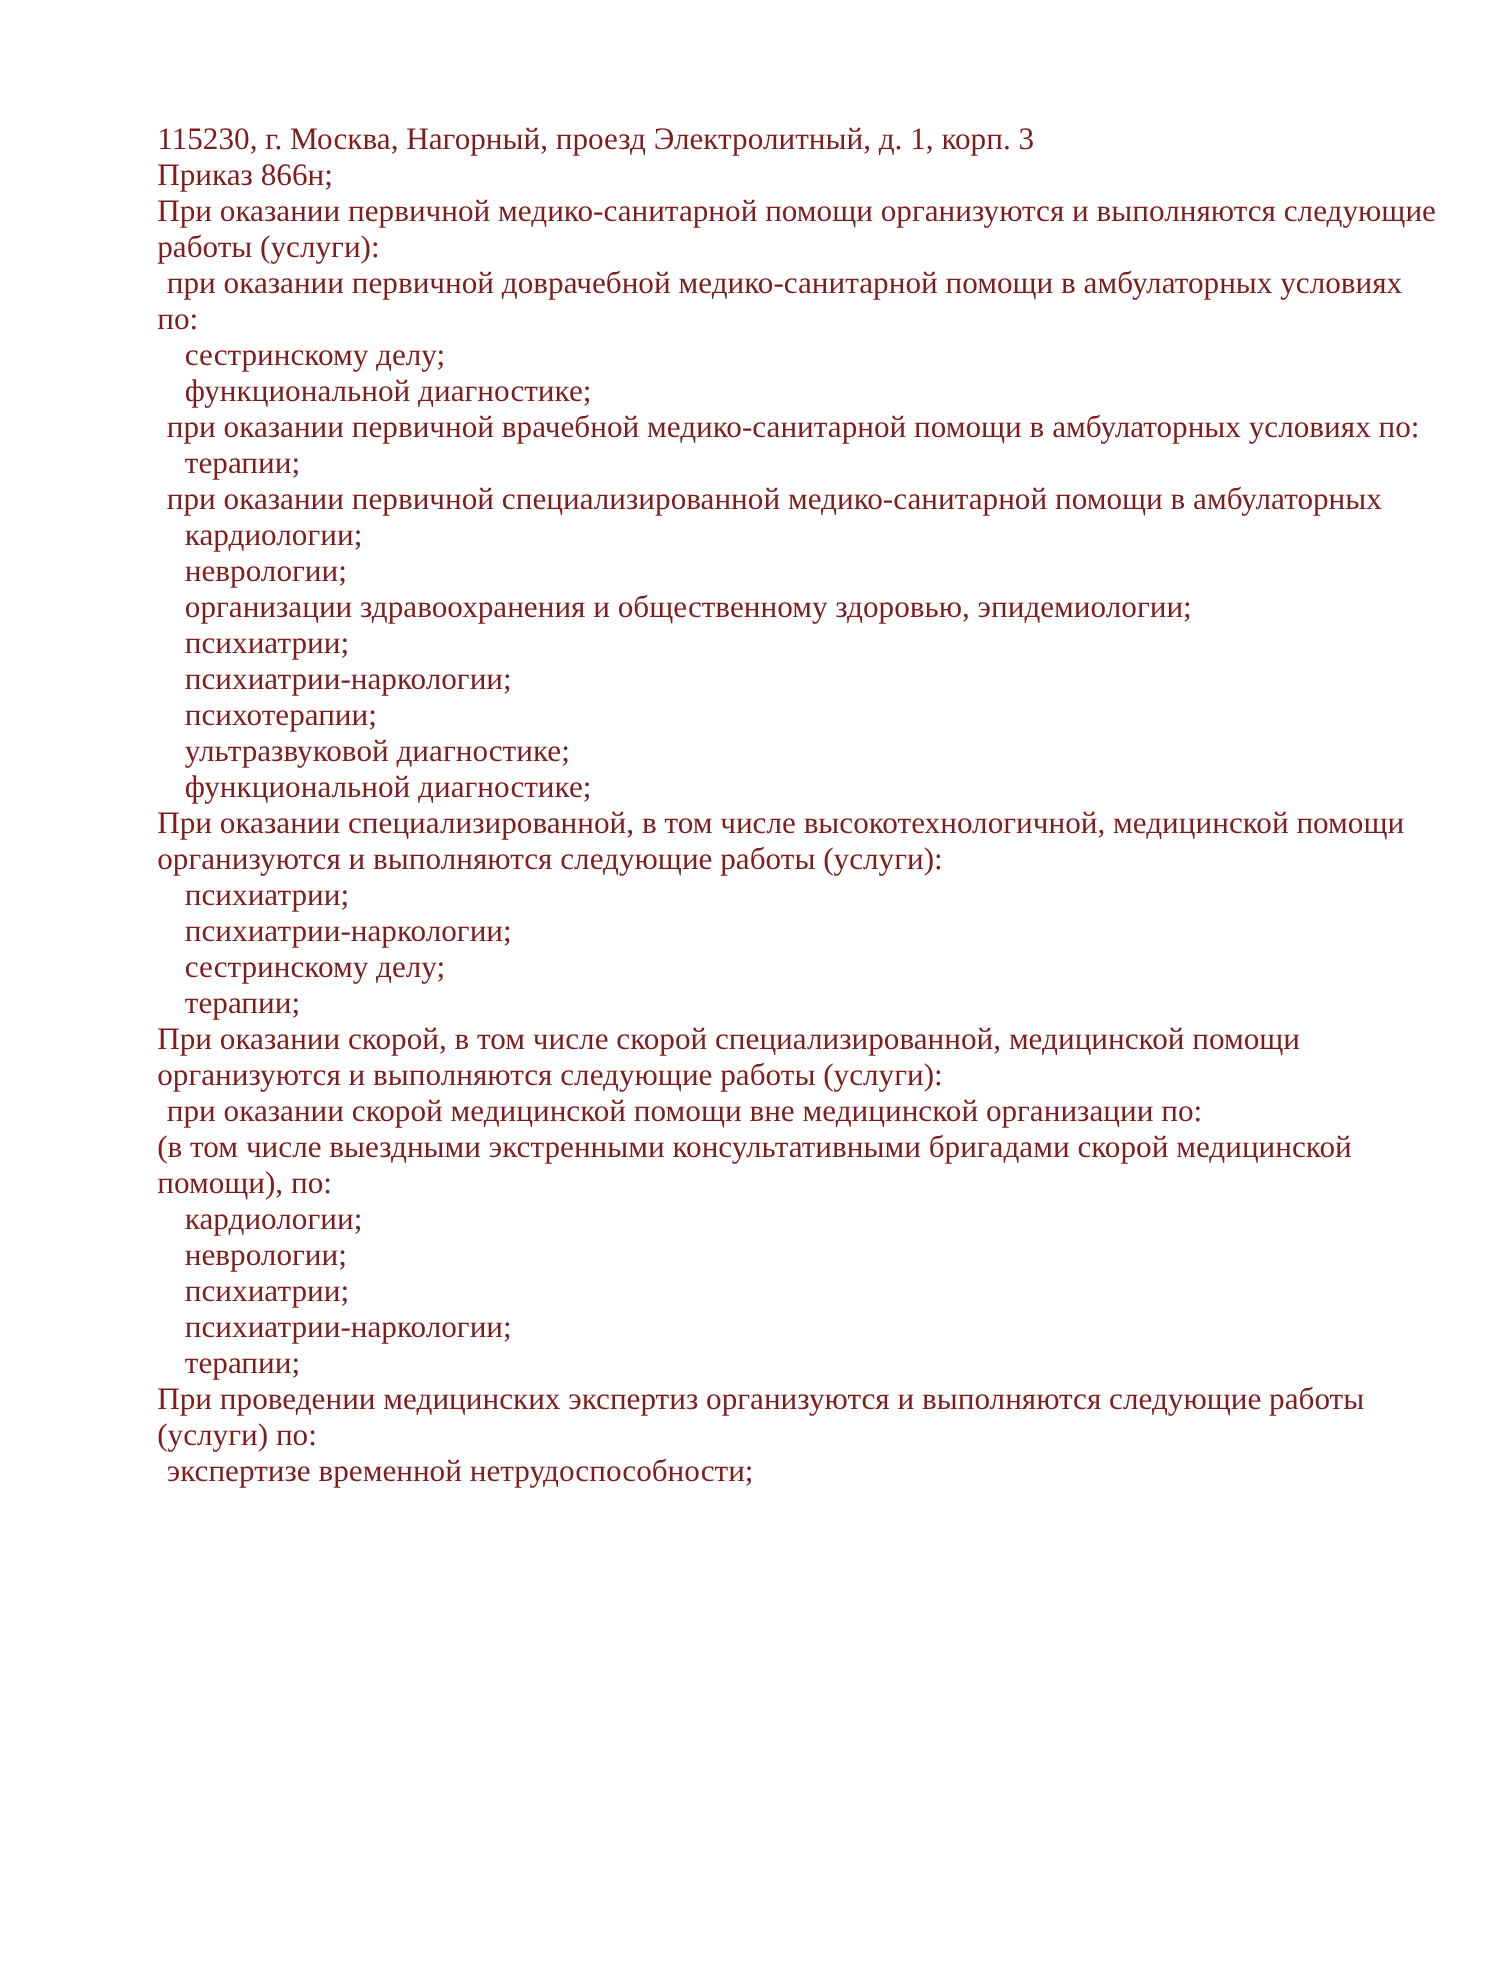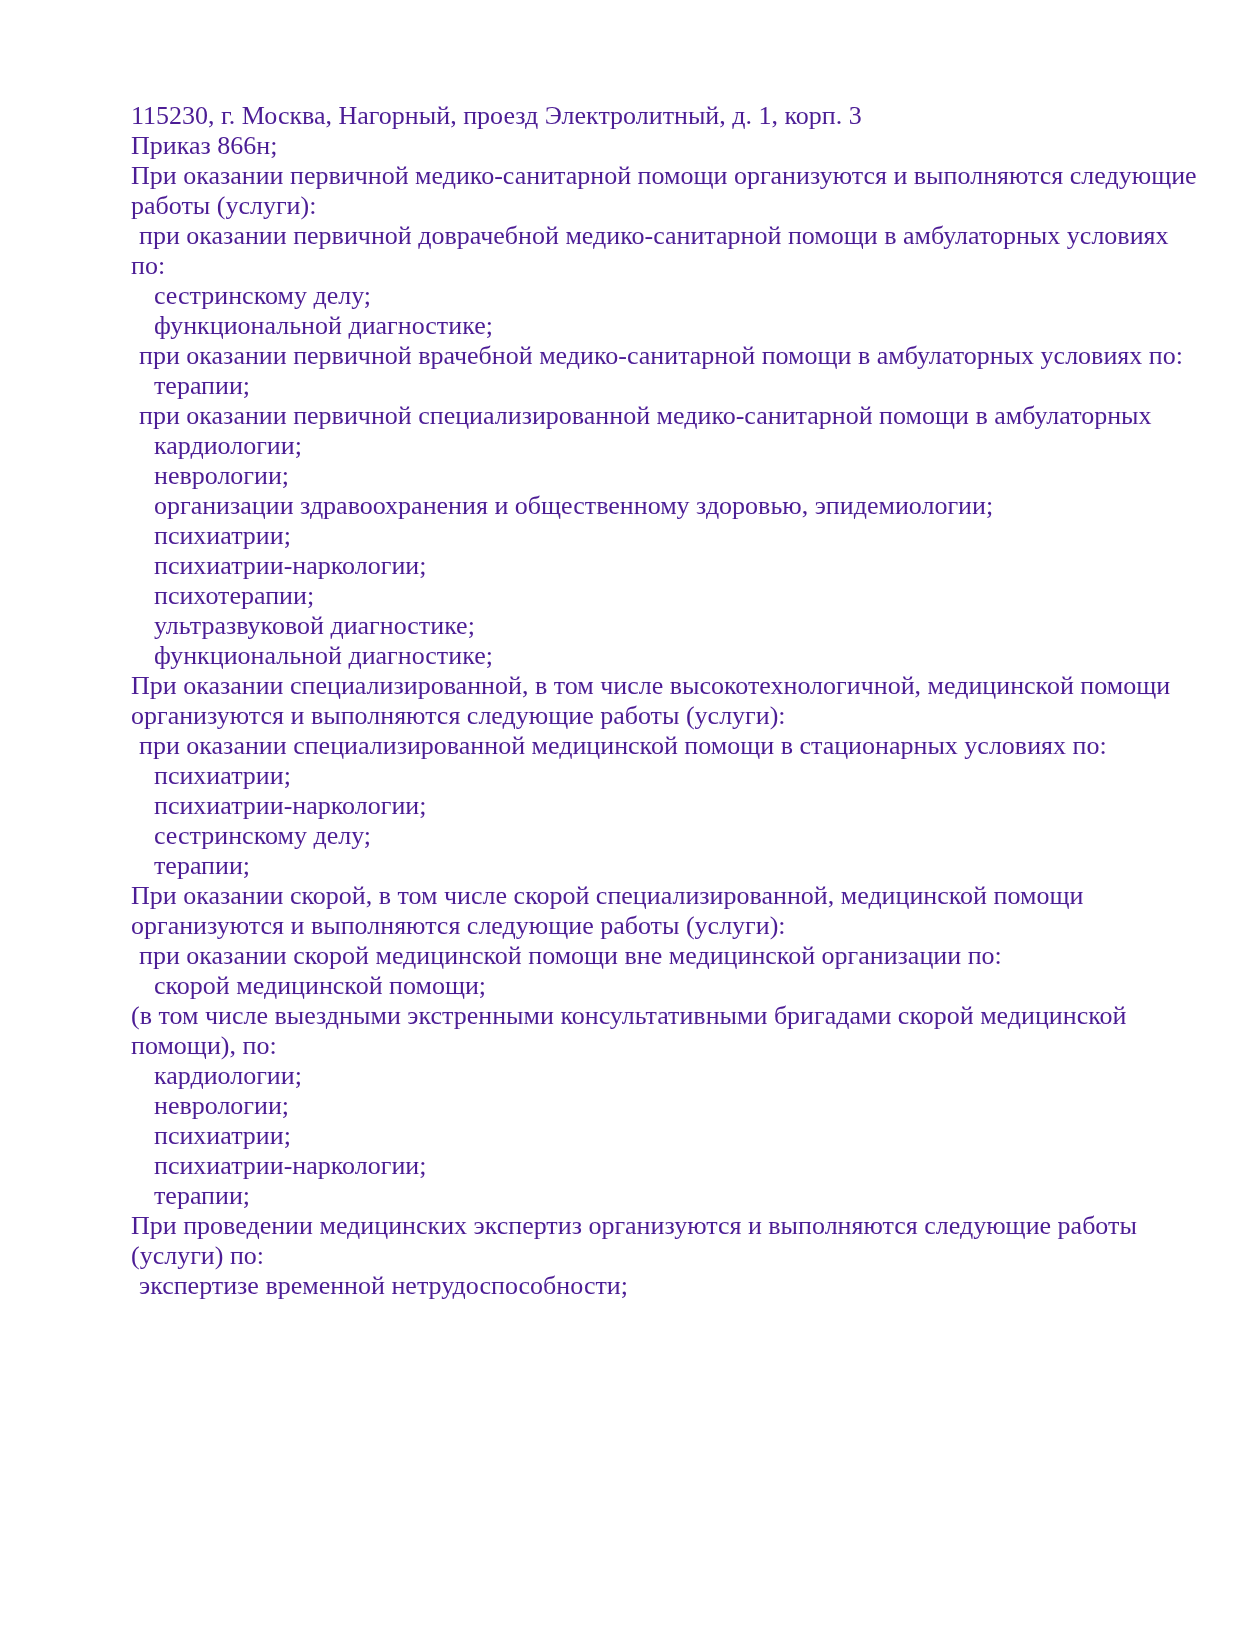--- a/index.html
+++ b/index.html
@@ -13,21 +13,21 @@
     height: 1650px;
     background: #ffffff;
     overflow: hidden;
     font-family: "Liberation Serif", "DejaVu Serif", serif;
   }
   .doc-text {
     position: absolute;
     left: 131px;
     top: 101px;
     right: 40px;
-    color: #4c1d95;
+    color: #7f1d1d;
     font-size: 26px;
     line-height: 30px;
     white-space: nowrap;
   }
   .line {
     height: 30px;
   }
   .line.indent-0 { padding-left: 0; }
   .line.indent-1 { padding-left: 8px; }
   .line.indent-2 { padding-left: 23px; }
@@ -51,29 +51,27 @@
       <div class="line indent-2">кардиологии;</div>
       <div class="line indent-2">неврологии;</div>
       <div class="line indent-2">организации здравоохранения и общественному здоровью, эпидемиологии;</div>
       <div class="line indent-2">психиатрии;</div>
       <div class="line indent-2">психиатрии-наркологии;</div>
       <div class="line indent-2">психотерапии;</div>
       <div class="line indent-2">ультразвуковой диагностике;</div>
       <div class="line indent-2">функциональной диагностике;</div>
       <div class="line indent-0">При оказании специализированной, в том числе высокотехнологичной, медицинской помощи</div>
       <div class="line indent-0">организуются и выполняются следующие работы (услуги):</div>
-      <div class="line indent-1">при оказании специализированной медицинской помощи в стационарных условиях по:</div>
       <div class="line indent-2">психиатрии;</div>
       <div class="line indent-2">психиатрии-наркологии;</div>
       <div class="line indent-2">сестринскому делу;</div>
       <div class="line indent-2">терапии;</div>
       <div class="line indent-0">При оказании скорой, в том числе скорой специализированной, медицинской помощи</div>
       <div class="line indent-0">организуются и выполняются следующие работы (услуги):</div>
       <div class="line indent-1">при оказании скорой медицинской помощи вне медицинской организации по:</div>
-      <div class="line indent-2">скорой медицинской помощи;</div>
       <div class="line indent-0">(в том числе выездными экстренными консультативными бригадами скорой медицинской</div>
       <div class="line indent-0">помощи), по:</div>
       <div class="line indent-2">кардиологии;</div>
       <div class="line indent-2">неврологии;</div>
       <div class="line indent-2">психиатрии;</div>
       <div class="line indent-2">психиатрии-наркологии;</div>
       <div class="line indent-2">терапии;</div>
       <div class="line indent-0">При проведении медицинских экспертиз организуются и выполняются следующие работы</div>
       <div class="line indent-0">(услуги) по:</div>
       <div class="line indent-1">экспертизе временной нетрудоспособности;</div>

